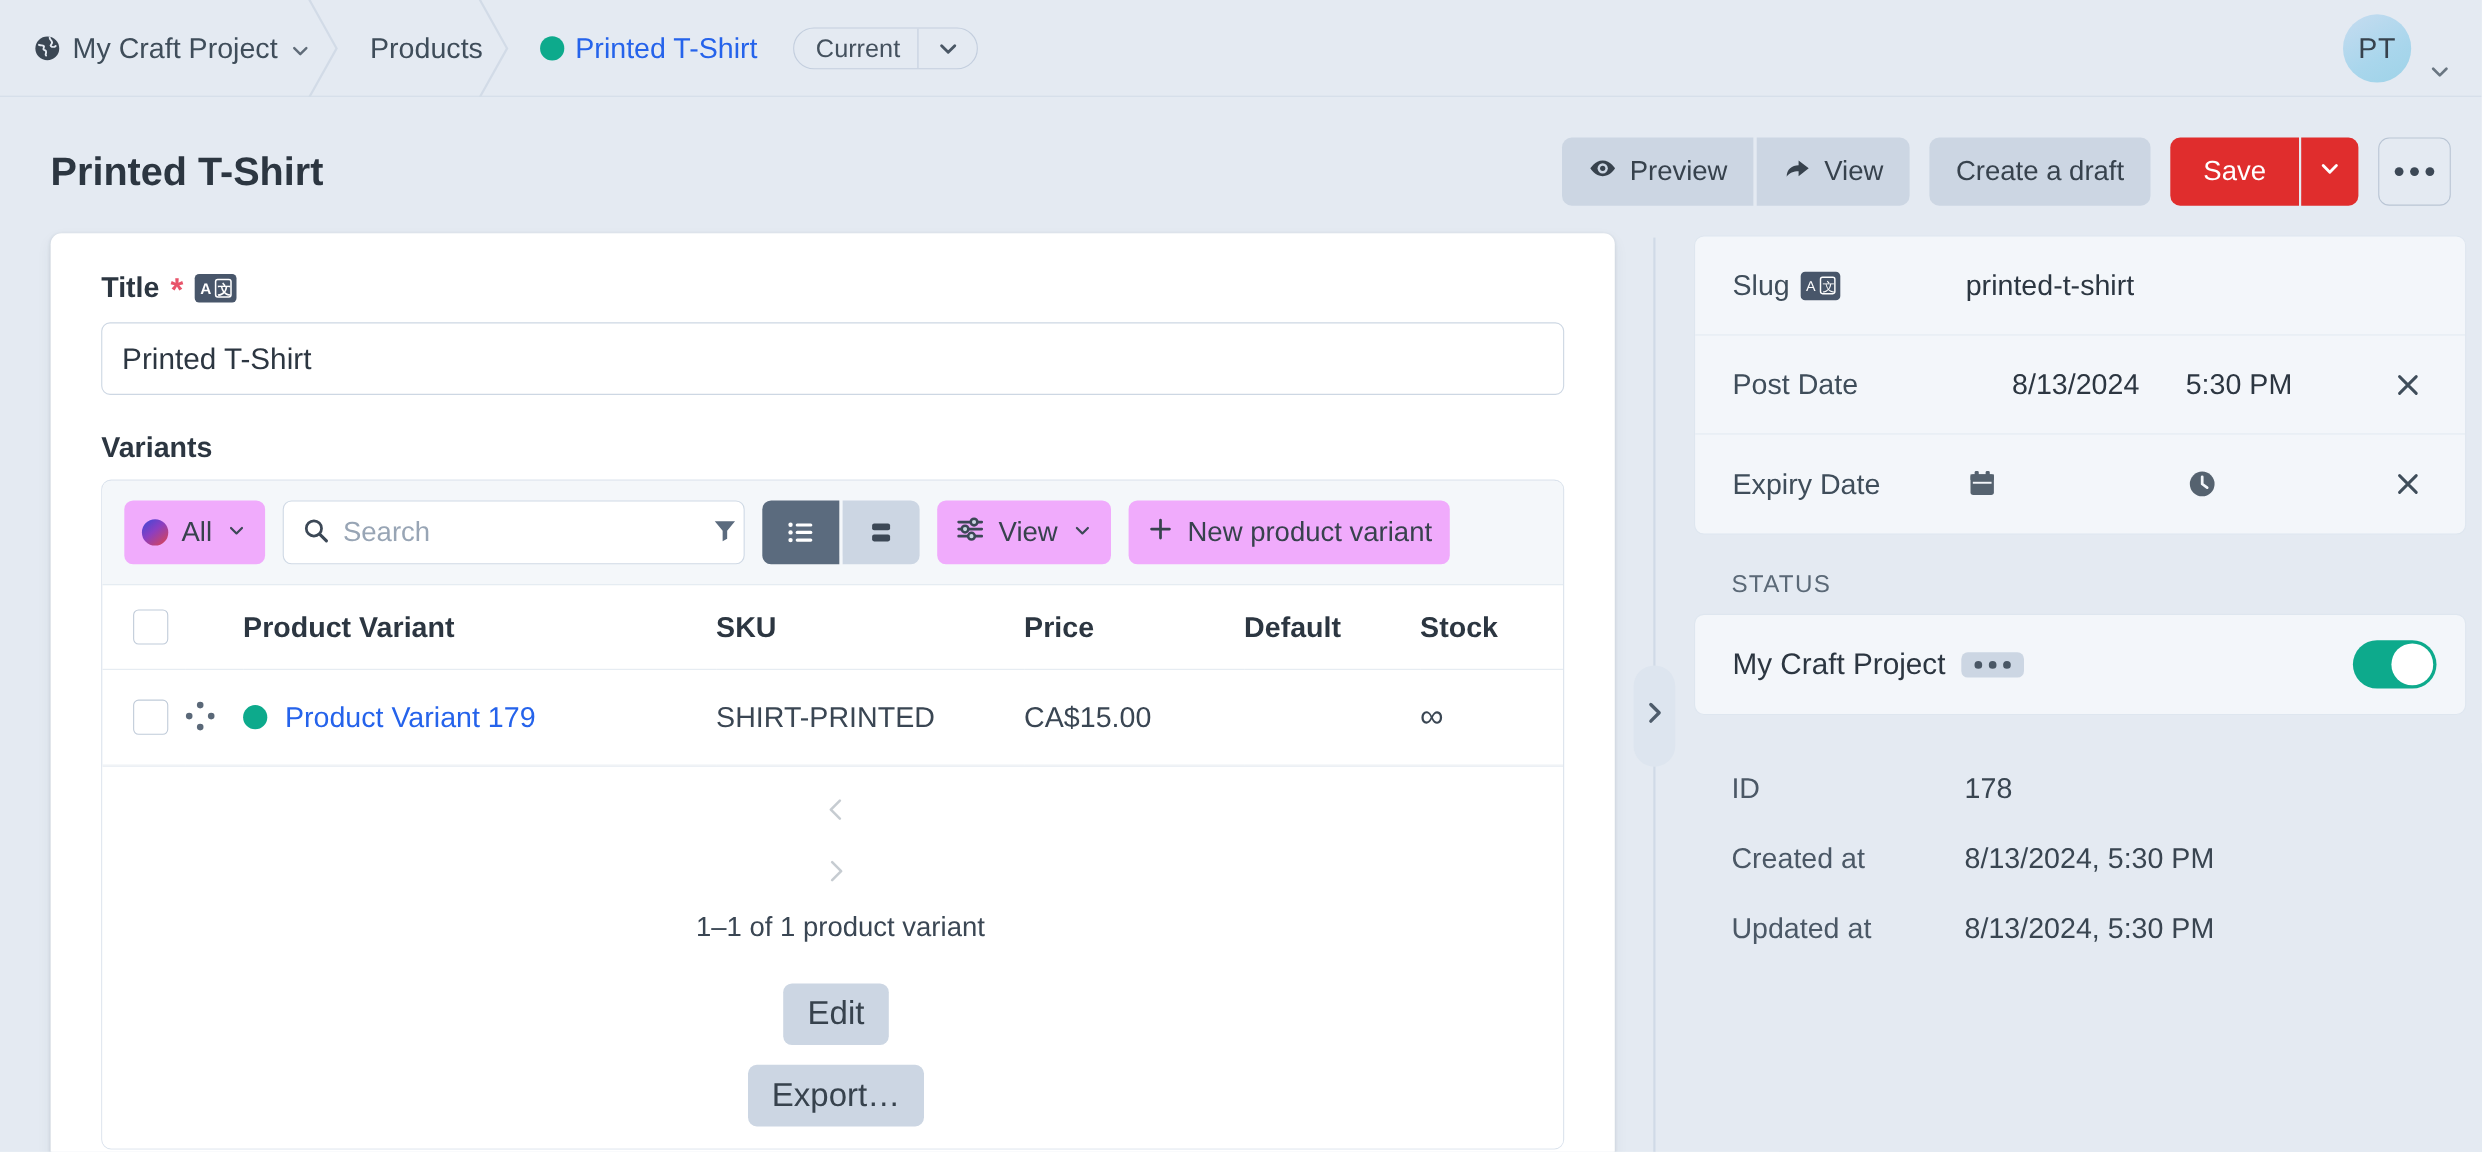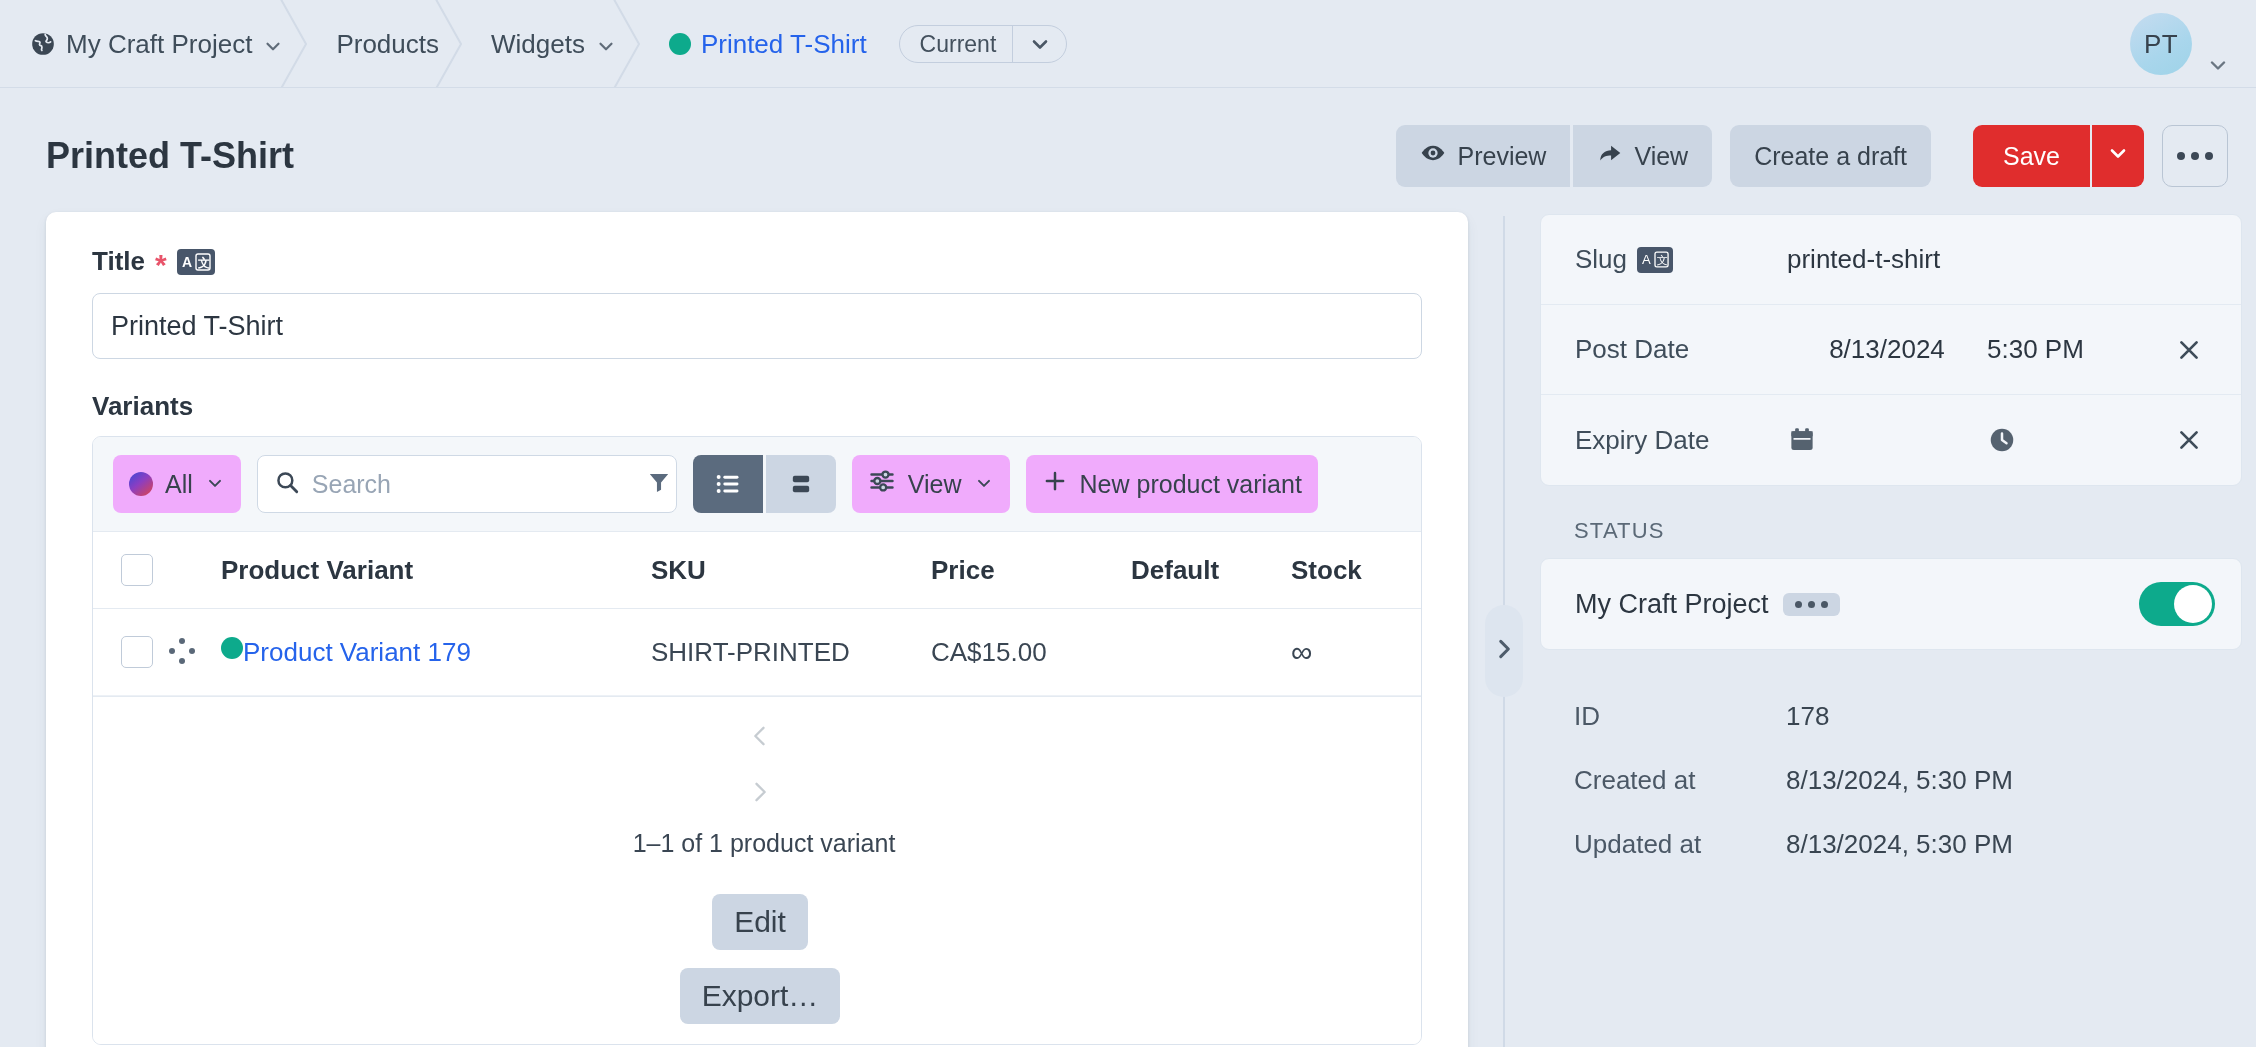--- a/index.html
+++ b/index.html
@@ -98,21 +98,21 @@
     display: flex; align-items: center; gap: 11px;
     font-family: "Liberation Sans", sans-serif;
     cursor: pointer;
     white-space: nowrap;
   }
   .btn-group { display: flex; gap: 3px; }
   .btn-group .btn:first-child { border-radius: 9px 0 0 9px; }
   .btn-group .btn:last-child  { border-radius: 0 9px 9px 0; }
   .btn-save {
     background: #e02d2d; color: #fff;
-    border-radius: 9px 0 0 9px; padding: 18px 30px; margin-left: 24px;
+    border-radius: 9px 0 0 9px; padding: 18px 30px;
   }
   .btn-save-arrow {
     background: #e02d2d; color: #fff;
     border-radius: 0 9px 9px 0;
     width: 52px; padding: 0; justify-content: center;
     margin-left: 2px;
   }
   .btn-more {
     background: #e4eaf2;
     border: 1px solid #b9c5d4;
@@ -242,21 +242,21 @@
     width: 32px; height: 32px;
     border: 1px solid #c0cbd9;
     border-radius: 5px;
     background: #fff;
     display: block;
     cursor: pointer;
   }
   .handle { display: grid; grid-template-columns: 8px 8px 8px; grid-template-rows: 8px 8px 8px; gap: 2px; width: 28px; }
   .handle i { width: 6px; height: 6px; border-radius: 50%; background: #5a6878; display: block; }
   .handle i.blank { background: transparent; }
-  .name-cell { display: flex; align-items: flex-start; }
+  .name-cell { display: flex; align-items: center; gap: 16px; }
   .name-link { color: #2563eb; text-decoration: none; }
   .inf { font-size: 30px; color: #3a4653; }
 
   .vfooter {
     background: #fff;
     display: flex; align-items: center; gap: 18px;
     padding: 20px 22px 20px 28px;
     border-top: 1px solid #e4eaf1;
     flex-direction: column;
   }
@@ -384,33 +384,20 @@
 
     <div class="crumb crumb-pad">
       <span>Products</span>
       <span class="sep">
         <svg viewBox="0 0 34 88" width="34" height="88" preserveAspectRatio="none">
             <path d="M2 -6 L30 44 L2 94" stroke="#d2dbe7" stroke-width="2" fill="none"></path>
           </svg>
       </span>
     </div>
 
-    <div class="crumb crumb-pad">
-      <span>Widgets</span>
-      <span class="chev">
-        <svg viewBox="0 0 24 24" width="22" height="22">
-            <path d="M6 9.5l6 6 6-6" stroke="#4a5765" stroke-width="2.4" fill="none" stroke-linecap="round" stroke-linejoin="round"></path>
-          </svg>
-      </span>
-      <span class="sep">
-        <svg viewBox="0 0 34 88" width="34" height="88" preserveAspectRatio="none">
-            <path d="M2 -6 L30 44 L2 94" stroke="#d2dbe7" stroke-width="2" fill="none"></path>
-          </svg>
-      </span>
-    </div>
 
     <div class="crumb crumb-pad current-crumb">
       <span class="dot-teal"></span>
       <span>Printed T-Shirt</span>
       <span class="current-pill">
         <span class="cp-label">Current</span>
         <span class="cp-arrow">
           <svg viewBox="0 0 24 24" width="24" height="24">
               <path d="M6 9.5l6 6 6-6" stroke="#4a5765" stroke-width="2.6" fill="none" stroke-linecap="round" stroke-linejoin="round"></path>
             </svg>

